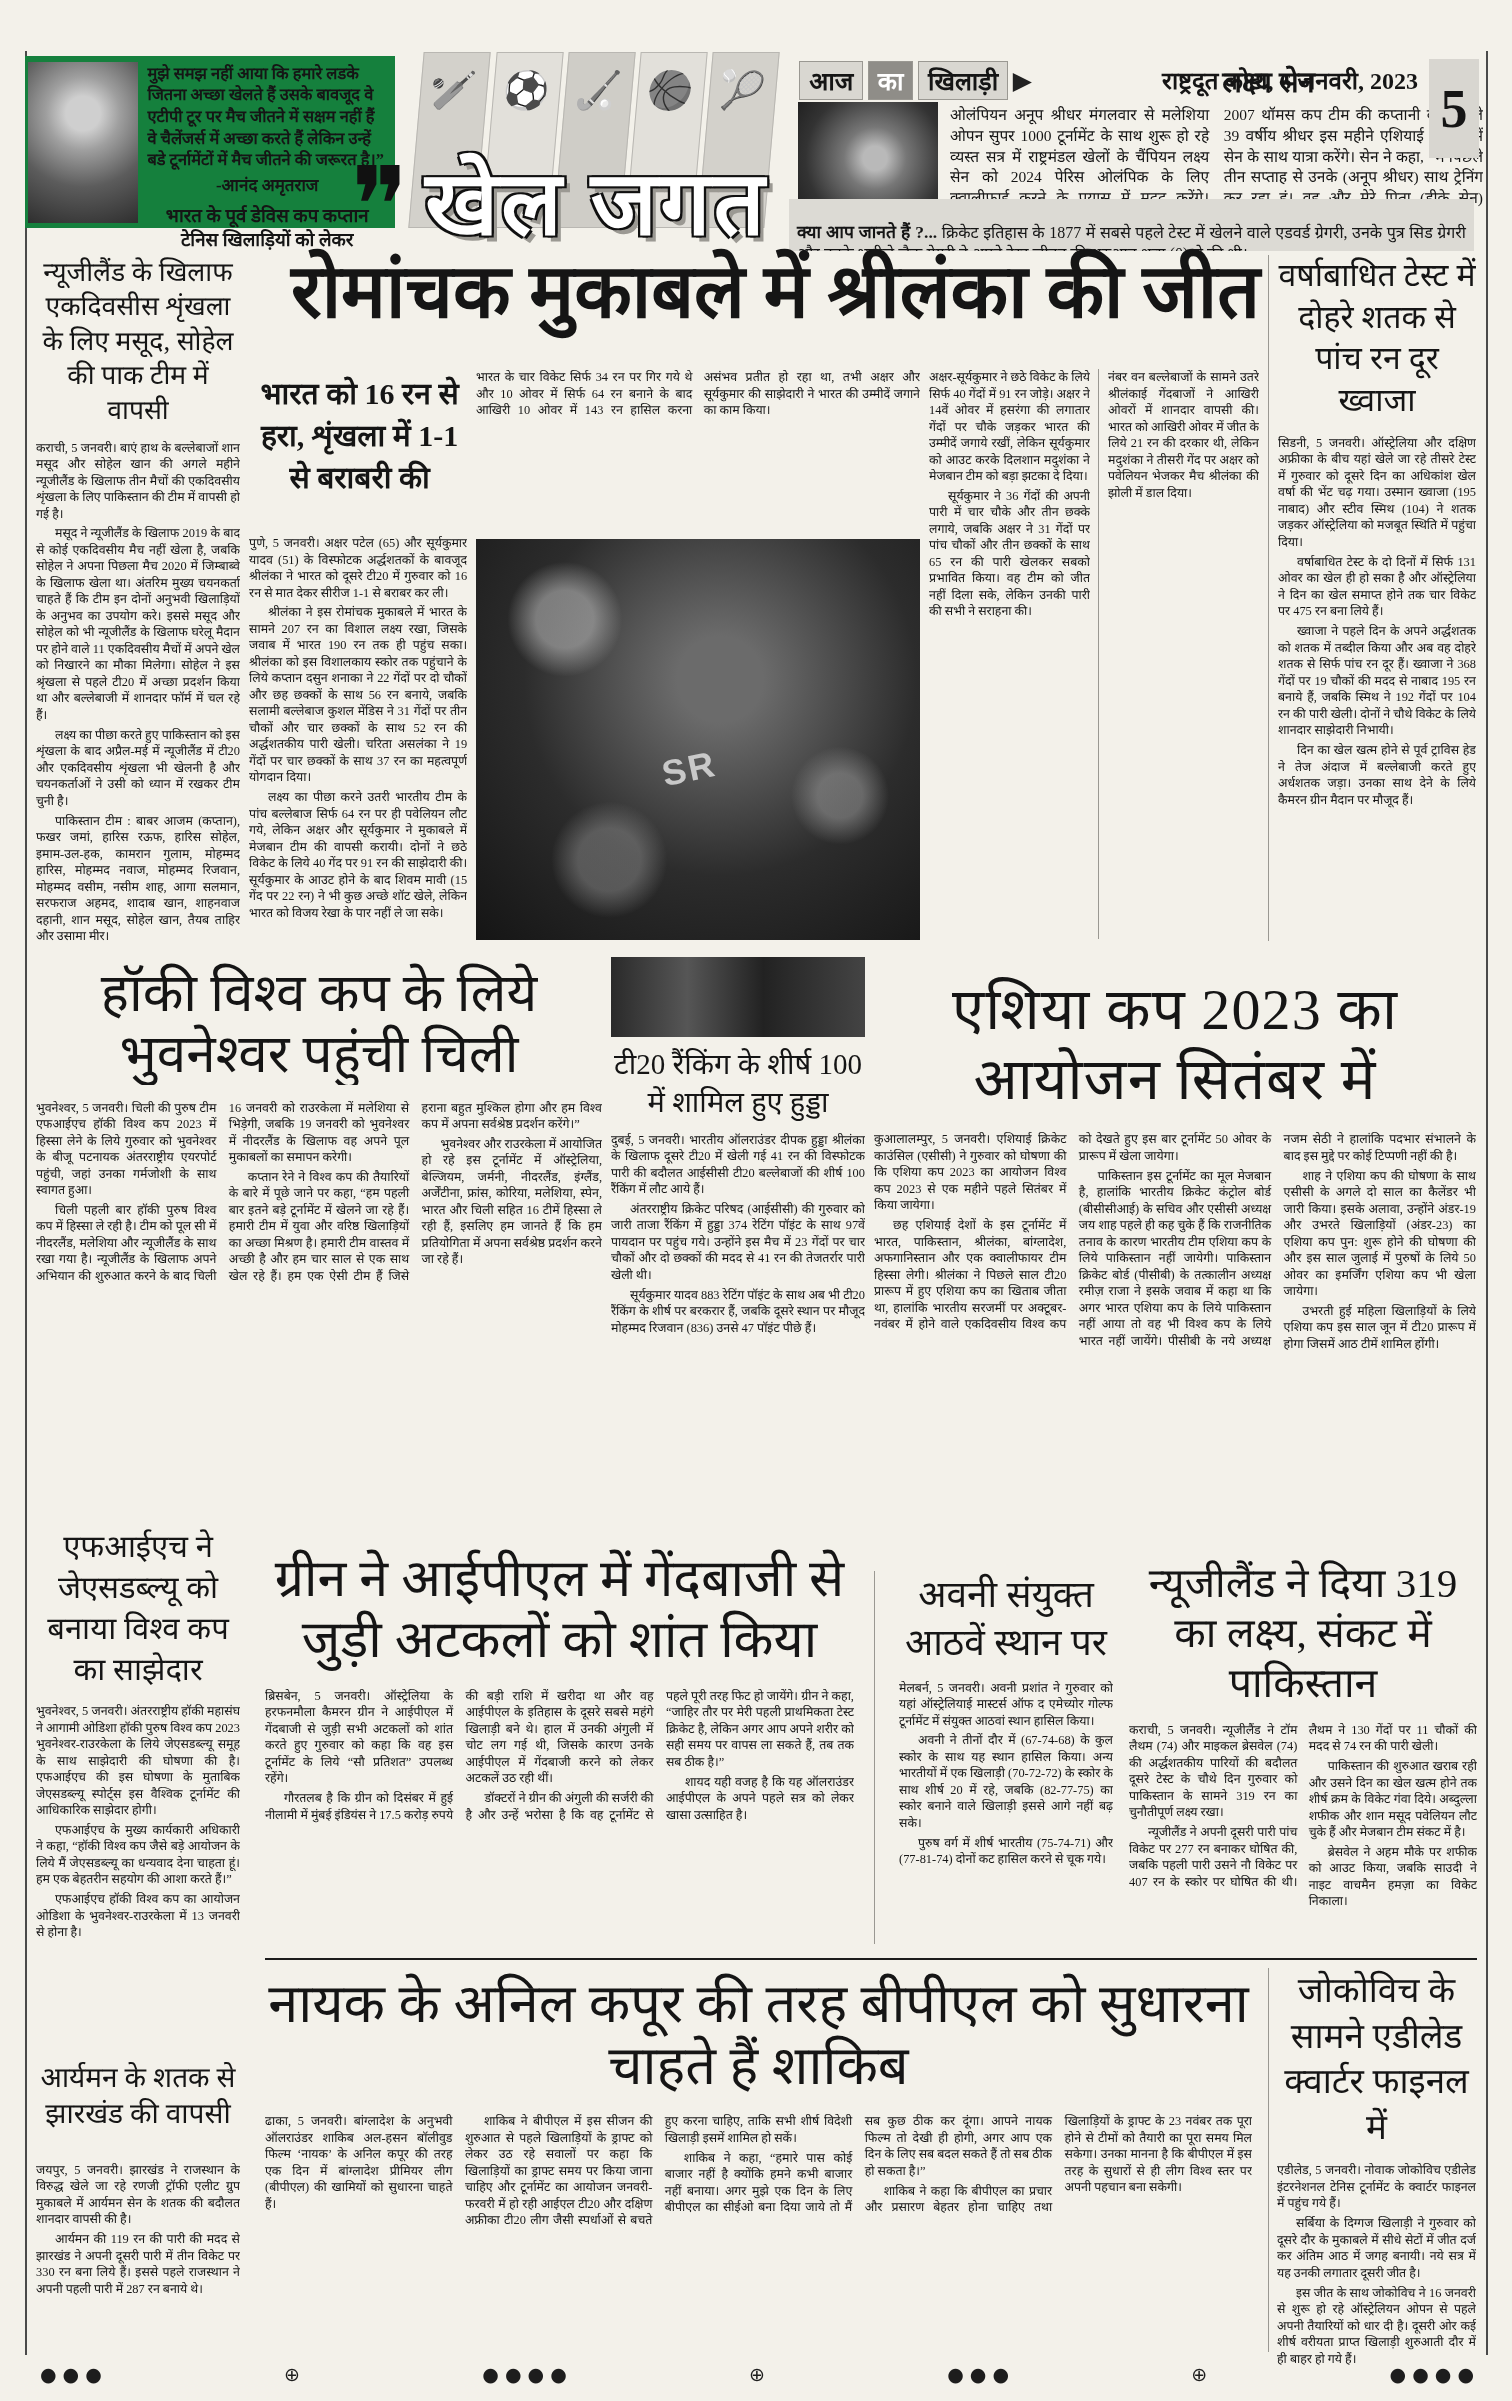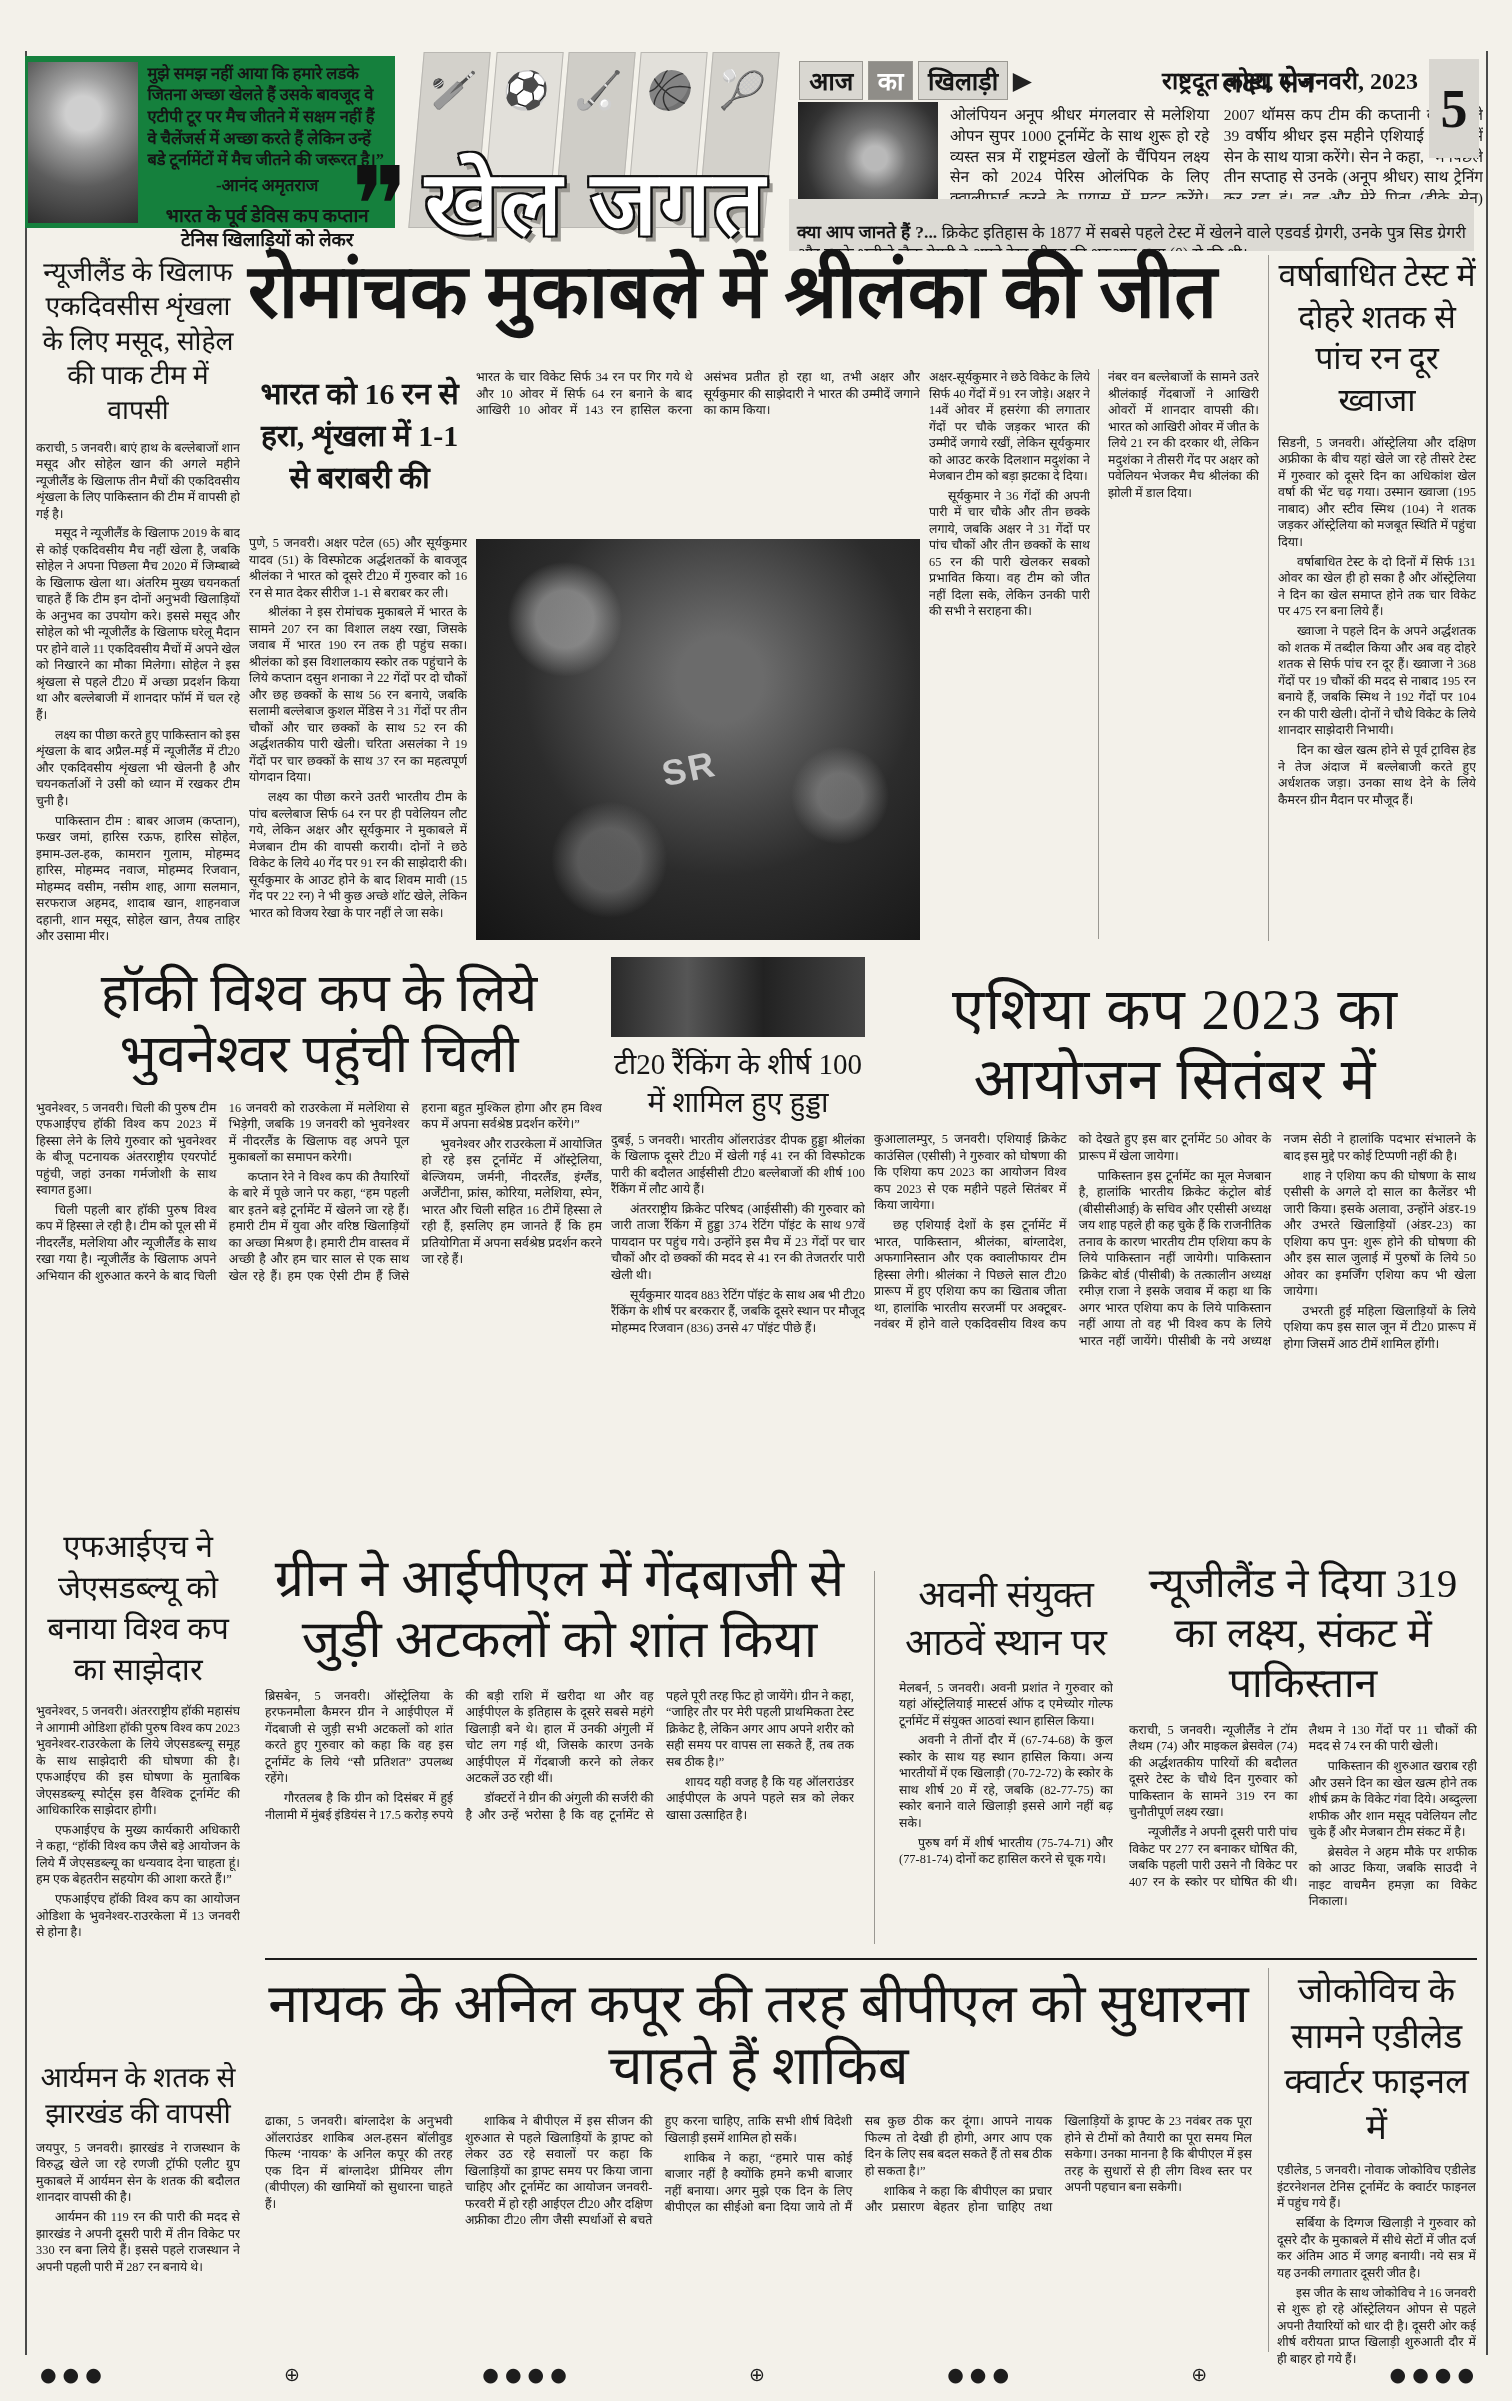--- a/index.html
+++ b/index.html
@@ -46,21 +46,21 @@
   #page-number{position:absolute;right:33px;top:59px;width:50px;height:99px;background:#d8d6d0;
     font-size:54px;font-weight:bold;display:flex;align-items:center;justify-content:center}
   #didyouknow{position:absolute;left:789px;top:199px;width:685px;height:52px;background:#dcdad4;
     font-size:16px;line-height:1.3;padding:22px 8px;text-align:justify;overflow:hidden}
   #didyouknow b{font-size:17.5px}
   
   #art-pak{position:absolute;left:36px;top:255px;width:204px;height:686px}
   #art-pak .headline{font-size:26.5px;line-height:1.3;margin-bottom:12.4px}
   #art-pak .body-text{height:519px}
   #lead{position:absolute;left:248px;top:253px;width:1012px;height:689px}
-  #lead-headline{font-size:75px;font-weight:900;text-align:left;line-height:1.04;white-space:nowrap}
+  #lead-headline{font-size:75px;font-weight:900;text-align:right;line-height:1.04;white-space:nowrap}
   #lead-subhead{position:absolute;left:1.1px;top:120px;width:221px;font-size:30px;font-weight:bold;
     text-align:center;line-height:1.4}
   #lead-col-left{position:absolute;left:1.1px;top:282px;width:218px;height:404px}
   #lead-col-mid{position:absolute;left:228px;top:116px;width:444px;height:165px;column-count:2;column-gap:11.3px}
   #lead-photo{left:228px;top:286px;width:444px;height:401px;
     background:
       radial-gradient(circle at 20% 20%,rgba(190,190,190,.55) 0 6%,transparent 12%),
       radial-gradient(circle at 82% 64%,rgba(160,160,160,.5) 0 5%,transparent 11%),
       radial-gradient(circle at 30% 80%,rgba(150,150,150,.45) 0 7%,transparent 13%),
       radial-gradient(circle at 55% 35%,#6b6b6b 0 12%,#2c2c2c 55%,#151515 100%)}
@@ -81,21 +81,21 @@
   #art-hooda .headline{font-size:29px;line-height:1.3;margin:9px 0 10.2px 0}
   #art-hooda .body-text{height:316px}
   #art-asia{position:absolute;left:874px;top:975px;width:602px;height:531px}
   #art-asia .headline{font-size:58px;line-height:1.2;letter-spacing:1.1px;margin-bottom:17px}
   #art-asia .body-text{column-count:3;column-gap:12.4px;height:316px}
   
   #art-fih{position:absolute;left:36px;top:1527px;width:204px;height:525px}
   #art-fih .headline{font-size:31px;line-height:1.32;margin-bottom:12.4px}
   #art-fih .body-text{height:350px}
   #art-aryaman{position:absolute;left:36px;top:2060px;width:204px;height:291px}
-  #art-aryaman .headline{font-size:28px;line-height:1.3;margin-bottom:7px}
+  #art-aryaman .headline{font-size:28px;line-height:1.3;margin-bottom:29px}
   #art-aryaman .body-text{height:186px}
   #art-green{position:absolute;left:265px;top:1548px;width:589px;height:395px}
   #art-green .headline{font-size:52px;line-height:1.18;margin-bottom:17px}
   #art-green .body-text{column-count:3;column-gap:12.4px;height:226px}
   #art-avani{position:absolute;left:874px;top:1571px;width:239px;height:373px}
   #art-avani .headline{font-size:37px;line-height:1.3;margin-bottom:12.4px}
   #art-avani .body-text{height:203px}
   #art-nz{position:absolute;left:1129px;top:1558px;width:348px;height:384px}
   #art-nz .headline{font-size:41px;line-height:1.22;margin-bottom:13.6px}
   #art-nz .body-text{column-count:2;column-gap:11.3px;height:226px}

